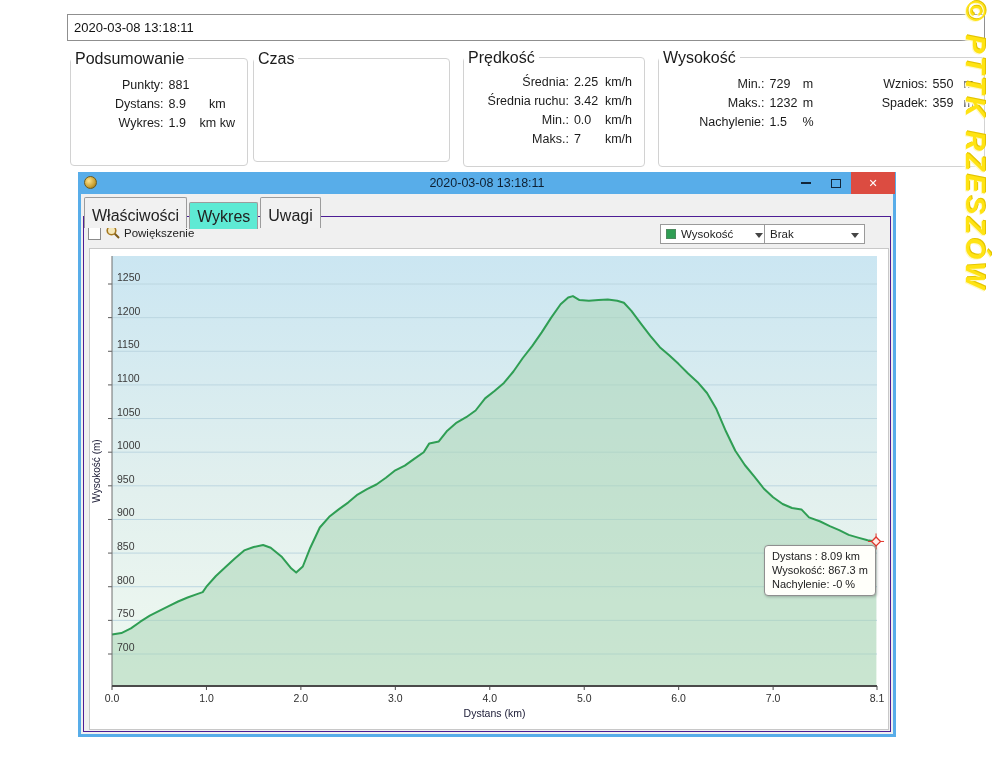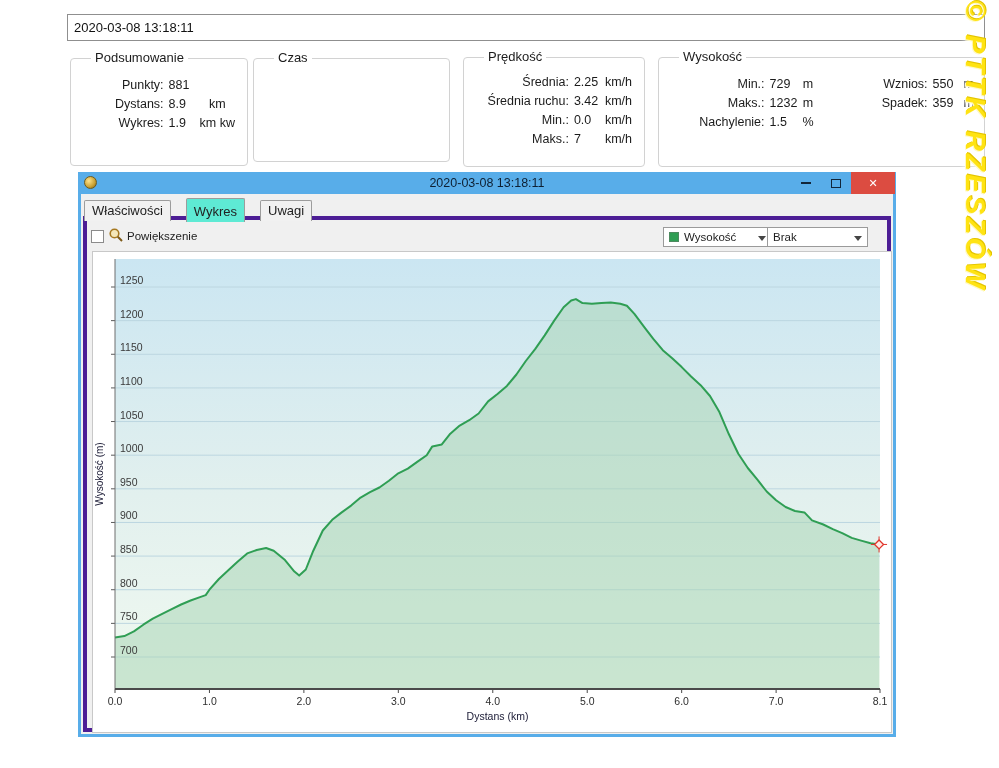--- a/index.html
+++ b/index.html
@@ -14,21 +14,21 @@
 
   
   .datetime-box {
     position: absolute; left: 67px; top: 14px; width: 918px; height: 27px;
     border: 1px solid #8f8f8f; background: #fff;
     font-size: 13px; color: #111; padding: 5px 6px; line-height: 16px;
   }
 
   
   .groupbox { position: absolute; border: 1px solid #d2d2d2; border-radius: 4px; background: #fff; }
-  .gb-title { position: absolute; top: -9px; left: 20px; background: #fff; padding: 0 4px; font-size: 13px; color: #1b1b1b; }
+  .gb-title { position: absolute; top: -9px; left: 0; background: #fff; padding: 0 4px; font-size: 16px; color: #1b1b1b; }
   .gb-rows { display: grid; grid-template-columns: 1fr auto auto; column-gap: 5px; font-size: 12.5px; line-height: 19px; }
   .gb-pad { padding: 17px 12px 0 8px; }
   .gb-rows .lbl  { text-align: right; white-space: nowrap; }
   .gb-rows .val  { text-align: left; min-width: 26px; white-space: nowrap; }
   .gb-rows .unit { text-align: center; white-space: nowrap; }
   .gb-cols { display: flex; gap: 14px; padding: 17px 10px 0 8px; }
 
   
   .watermark {
     position: absolute; left: 829px; top: 130px; width: 292px; height: 32px;
@@ -52,26 +52,26 @@
   .win-btn { width: 30px; height: 22px; display: flex; align-items: center; justify-content: center; }
   .min-glyph { width: 10px; height: 2px; background: #12263a; }
   .max-glyph { width: 10px; height: 9px; border: 1.5px solid #12263a; }
   .close-btn { width: 44px; background: #dc4c41; color: #fff; font-size: 11px; }
 
   .window-body { position: absolute; left: 3px; right: 3px; top: 22px; bottom: 3px; background: #f0f0f0; }
 
   
   .tabstrip { position: absolute; left: 3px; top: 2px; display: flex; align-items: flex-end; z-index: 3; }
   .tab {
-    font-size: 13px; color: #222; background: #f1f1f1;
+    font-size: 16px; color: #222; background: #f1f1f1;
     border: 1px solid #9c9c9c; border-bottom: none; border-radius: 2px 2px 0 0;
-    padding: 2px 7px 3px; margin-right: 15px; position: relative; top: 1px;
+    padding: 9px 7px 3px; margin-right: 2px; position: relative; top: 1px;
   }
   .tab.active { background: #5eead4; padding-top: 5px; z-index: 4; top: 2px; }
-  .tabpage { position: absolute; left: 2px; right: 2px; top: 22px; bottom: 2px; border: 4px solid #4c1d95; background: #f0f0f0; }
+  .tabpage { position: absolute; left: 2px; right: 2px; top: 22px; bottom: 2px; border: 1px solid #4c1d95; background: #f0f0f0; }
 
   
   .checkbox { position: absolute; left: 4px; top: 10px; width: 13px; height: 13px; background: #fff; border: 1px solid #8b8b8b; }
   .magnifier { position: absolute; left: 21px; top: 7px; }
   .zoom-label { position: absolute; left: 40px; top: 10px; font-size: 11.5px; color: #222; }
   .dd {
     position: absolute; top: 7px; height: 20px; background: #fff; border: 1px solid #9a9a9a;
     font-size: 11.5px; display: flex; align-items: center; padding: 0 5px; color: #222;
   }
   .dd .caret { position: absolute; right: 5px; top: 8px; width: 0; height: 0; border: 4px solid transparent; border-top: 5px solid #454545; }
@@ -276,16 +276,21 @@
               <text x="10" y="222" text-anchor="middle" font-size="10" fill="#20203a" font-family="Liberation Sans, sans-serif" transform="rotate(-90 10 222)">Wysokość (m)</text>
             </g>
           <g id="g-marker">
               <path d="M786.0555555555555 287.9527272727273 L790.5555555555555 292.4527272727273 L786.0555555555555 296.9527272727273 L781.5555555555555 292.4527272727273 Z" fill="#ffeae6" stroke="#e0352b" stroke-width="1.3"></path>
               <line x1="778.0555555555555" y1="292.4527272727273" x2="781.5555555555555" y2="292.4527272727273" stroke="#e0352b" stroke-width="1"></line>
               <line x1="790.5555555555555" y1="292.4527272727273" x2="794.0555555555555" y2="292.4527272727273" stroke="#e0352b" stroke-width="1"></line>
               <line x1="786.0555555555555" y1="284.4527272727273" x2="786.0555555555555" y2="287.9527272727273" stroke="#e0352b" stroke-width="1"></line>
               <line x1="786.0555555555555" y1="296.9527272727273" x2="786.0555555555555" y2="300.4527272727273" stroke="#e0352b" stroke-width="1"></line>
             </g>
         </svg>
+        <div class="tooltip">
+          <div>Dystans : 8.09 km</div>
+          <div>Wysokość: 867.3 m</div>
+          <div>Nachylenie: -0 %</div>
+        </div>
       </div>
     </div>
   </div>
 </div>
 
 </body></html>

